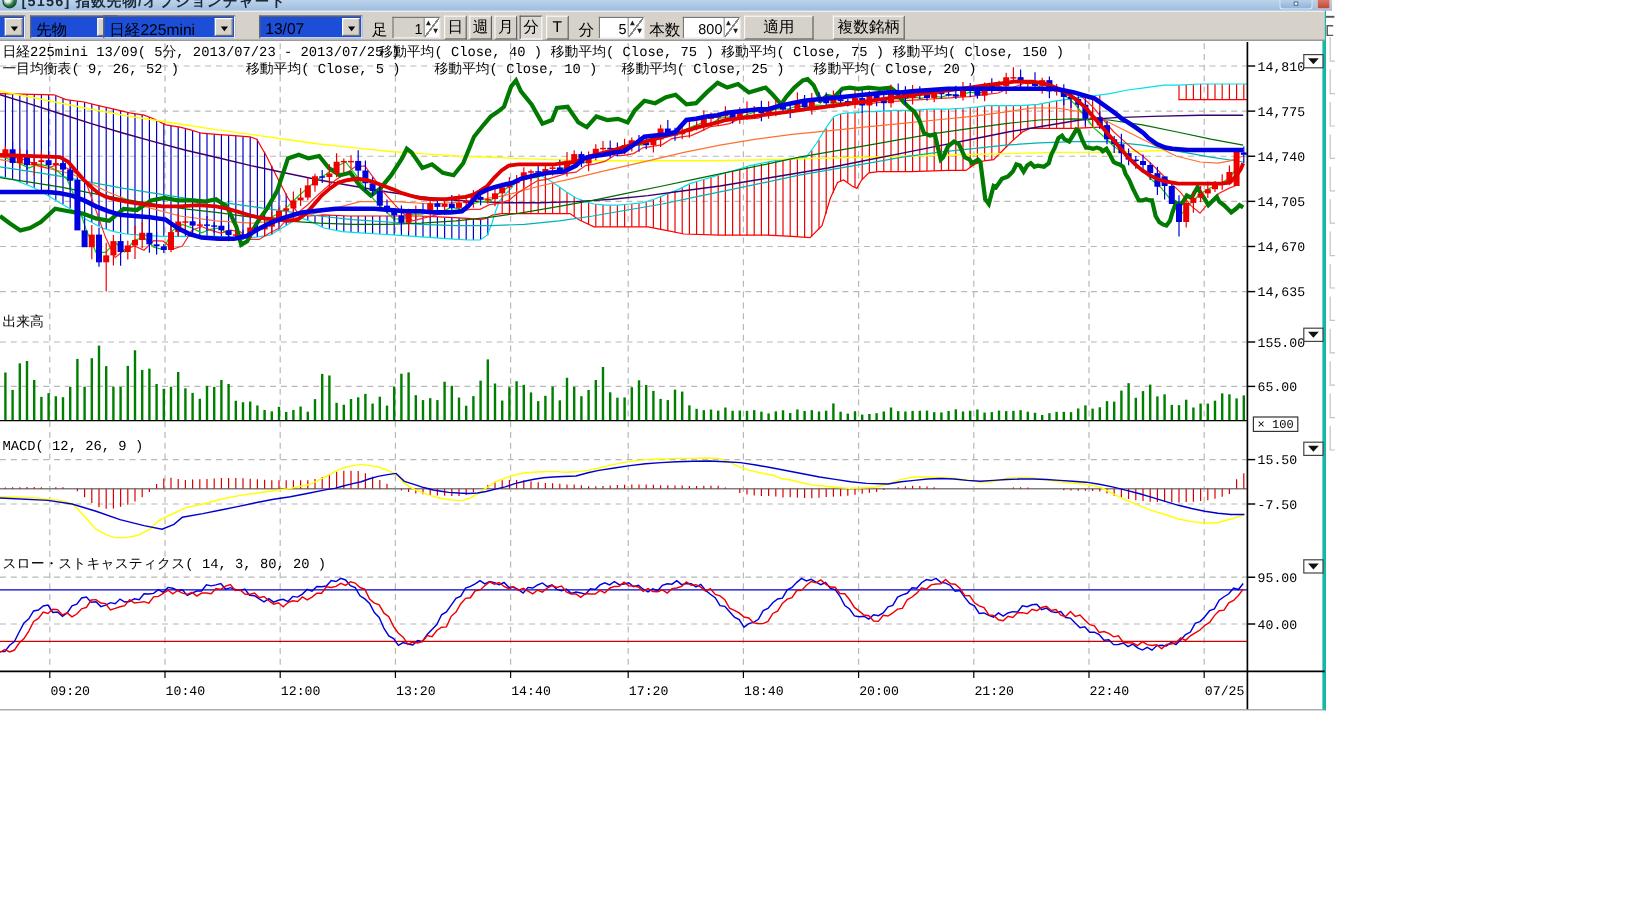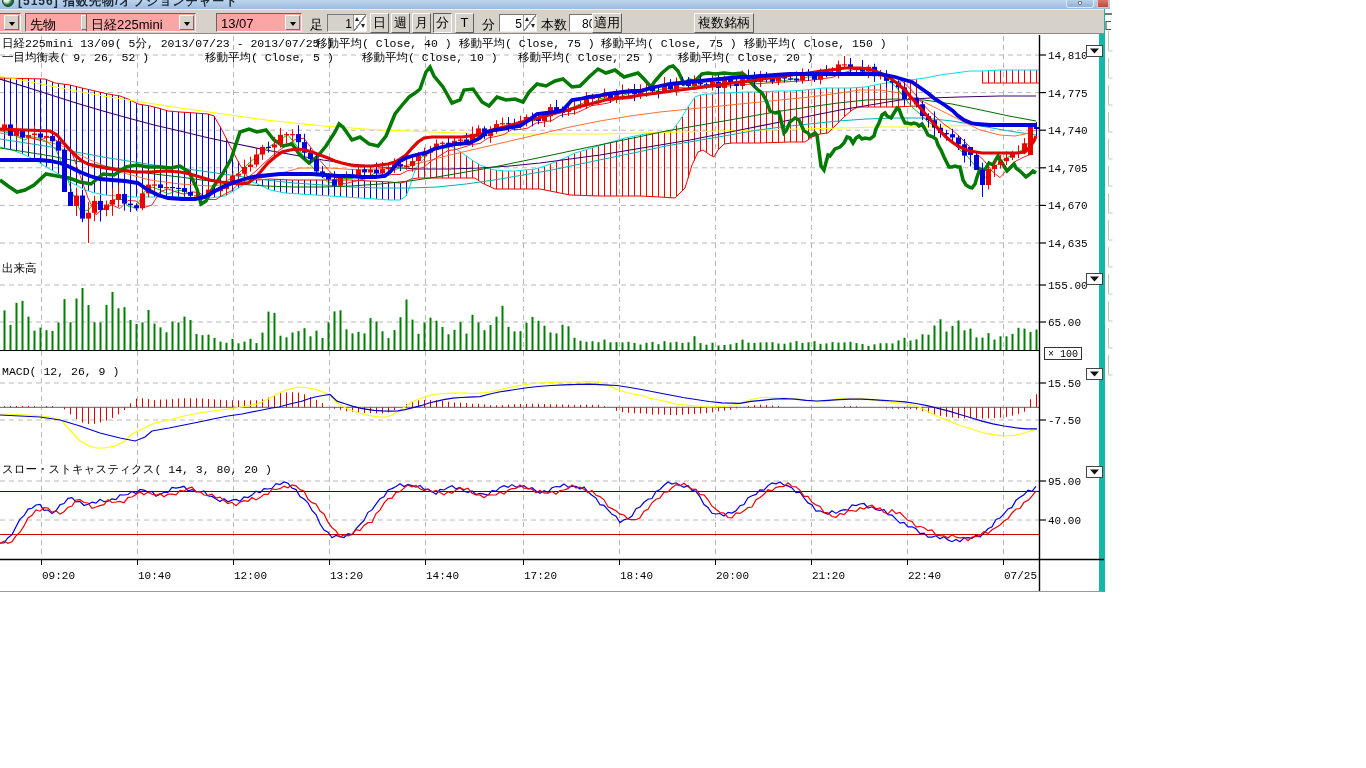--- a/index.html
+++ b/index.html
@@ -1,24 +1,24 @@
 <!DOCTYPE html>
 <html><head><meta charset="utf-8"><style>
 *{margin:0;padding:0;box-sizing:border-box}
 body{width:1366px;height:768px;background:#fff;font-family:"Liberation Sans",sans-serif;overflow:hidden;position:relative}
-#win{position:absolute;left:0;top:0;width:1105px;height:592px;background:#fff;border-right:6px solid #14b8a6;border-bottom:1px solid #9a9a9a}
+#win{position:absolute;left:0;top:0;width:1105px;height:592px;background:#fff;border-right:3px solid #14b8a6;border-bottom:1px solid #9a9a9a}
 #tbar{position:absolute;left:0;top:0;width:1110px;height:9px;background:linear-gradient(#bdd4ec,#9cbce0);overflow:hidden}
 #tbar .ttl{position:absolute;left:18px;top:-7px;font-size:12px;font-weight:bold;color:#1c2a3a;letter-spacing:1px}
 #ticon{position:absolute;left:2px;top:-5px;width:12px;height:12px;border-radius:6px;background:radial-gradient(circle at 35% 35%,#e8f4e8 25%,#1e6e3c 60%);border:1px solid #0c4424}
 .cap{position:absolute;top:0;height:8px;border:1px solid #dce8f4;border-top:none}
 #cap1{left:1066px;width:28px;background:linear-gradient(#b8d0e8,#8fb2d8);border-radius:0 0 3px 3px}
 #cap1 b{position:absolute;left:11px;top:1px;width:4px;height:4px;background:#fdfdfd;border:1px solid #607890;border-radius:1px}
 #cap2{left:1097px;width:12px;background:linear-gradient(#d87868,#c04838);border-radius:0 0 2px 2px;border-color:#e8c0b8}
 #tool{position:absolute;left:0;top:9px;width:1104px;height:25px;background:#d6d2ca;border-top:1px solid #e9eef5;border-bottom:1px solid #8a8a8a;font-size:13px}
-.cb{position:absolute;top:3px;height:19px;background:#fca5a5;border:1px solid #888;border-top-color:#666;border-left-color:#666;border-bottom-color:#f4f4f4;border-right-color:#f4f4f4}
+.cb{position:absolute;top:3px;height:19px;background:#1d4ed8;border:1px solid #888;border-top-color:#666;border-left-color:#666;border-bottom-color:#f4f4f4;border-right-color:#f4f4f4}
 .cb span{position:absolute;left:4px;top:2px;font-size:13px;color:#000;white-space:nowrap}
 .cbb{position:absolute;right:1px;top:1px;width:15px;height:15px;background:#d6d2ca;border:1px solid #fff;border-right-color:#707070;border-bottom-color:#707070}
 .cbb:after{content:"";position:absolute;left:3.5px;top:5.5px;border:3.5px solid transparent;border-top:4.5px solid #000}
 .lbl{position:absolute;top:6px;color:#000}
 .btn{position:absolute;top:3px;height:20px;background:#d6d2ca;border:1px solid #f8f8f8;border-right-color:#606060;border-bottom-color:#606060;text-align:center;font-size:13px;color:#000;line-height:18px}
 .btn.dn{border:1px solid #606060;border-right-color:#f8f8f8;border-bottom-color:#f8f8f8;background:#dcd8d2}
 .spin{position:absolute;top:4px;height:18px;border:1px solid #777;border-bottom-color:#f0f0f0;border-right-color:#f0f0f0;background:#fff;font-size:12px}
 .spin i{position:absolute;right:14px;top:2px;font-style:normal}
 .spin u{position:absolute;right:0;top:0;width:13px;height:16px;background:linear-gradient(to bottom right,#fff 46%,#888 46%,#888 54%,#fff 54%);border-left:1px solid #999;text-decoration:none}
 .spin u:before{content:"";position:absolute;left:1px;top:1px;width:0;height:0;border:2.5px solid transparent;border-bottom:4px solid #222;transform:translateY(-1px)}
@@ -63,21 +63,21 @@
   <div class="lbl" style="left:482px">分</div>
   <div class="spin" style="left:499px;width:38px">
         <i>5</i>
         <u></u>
       </div>
   <div class="lbl" style="left:541px">本数</div>
   <div class="spin" style="left:569px;width:48px">
         <i>800</i>
         <u></u>
       </div>
-  <div class="btn" style="left:592px;width:30px">適用</div>
+  <div class="btn" style="left:620px;width:58px">適用</div>
   <div class="btn" style="left:694px;width:60px">複数銘柄</div>
  </div>
  <svg width="1105" height="592" viewBox="0 0 1105 592">
       <line x1="41.5" y1="36" x2="41.5" y2="558" stroke="#b8b8b8" stroke-width="1" stroke-dasharray="5 4"></line>
       <line x1="137.5" y1="36" x2="137.5" y2="558" stroke="#b8b8b8" stroke-width="1" stroke-dasharray="5 4"></line>
       <line x1="233.5" y1="36" x2="233.5" y2="558" stroke="#b8b8b8" stroke-width="1" stroke-dasharray="5 4"></line>
       <line x1="329.5" y1="36" x2="329.5" y2="558" stroke="#b8b8b8" stroke-width="1" stroke-dasharray="5 4"></line>
       <line x1="425.5" y1="36" x2="425.5" y2="558" stroke="#b8b8b8" stroke-width="1" stroke-dasharray="5 4"></line>
       <line x1="523.5" y1="36" x2="523.5" y2="558" stroke="#b8b8b8" stroke-width="1" stroke-dasharray="5 4"></line>
       <line x1="619.5" y1="36" x2="619.5" y2="558" stroke="#b8b8b8" stroke-width="1" stroke-dasharray="5 4"></line>

